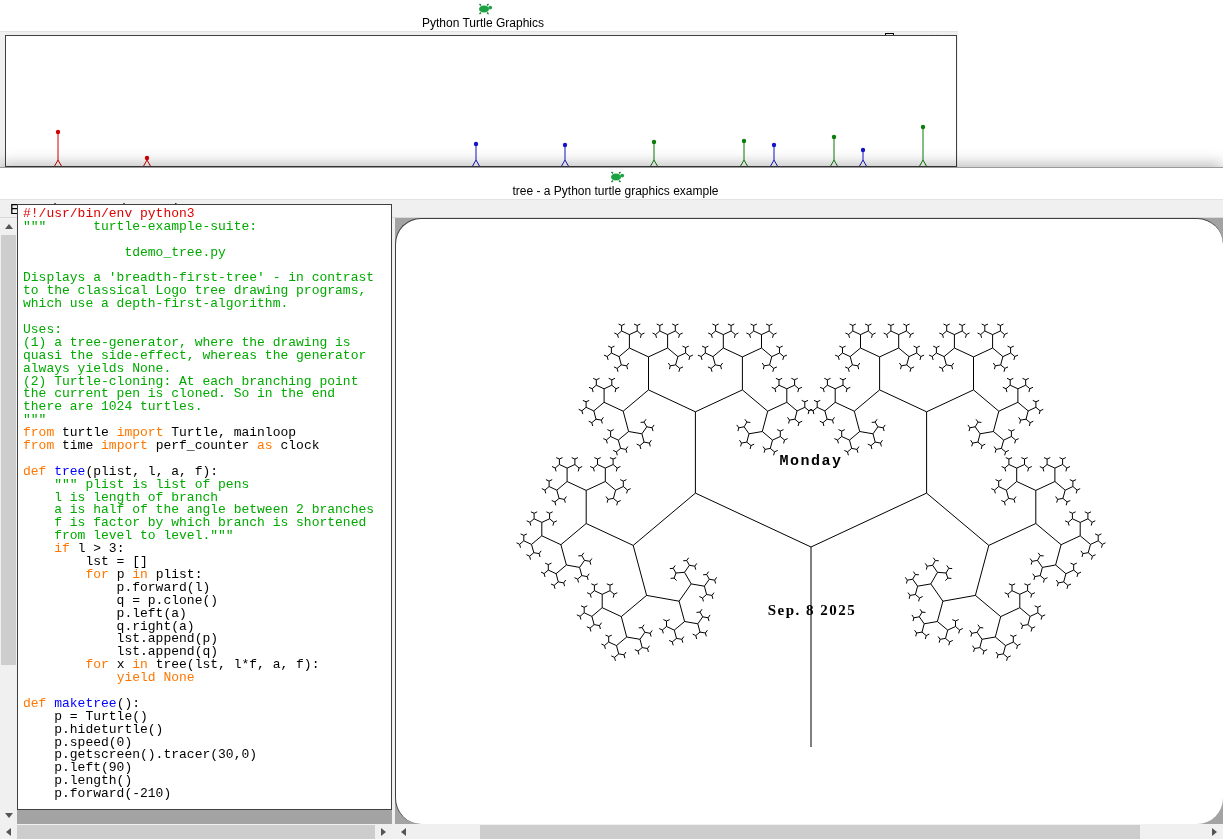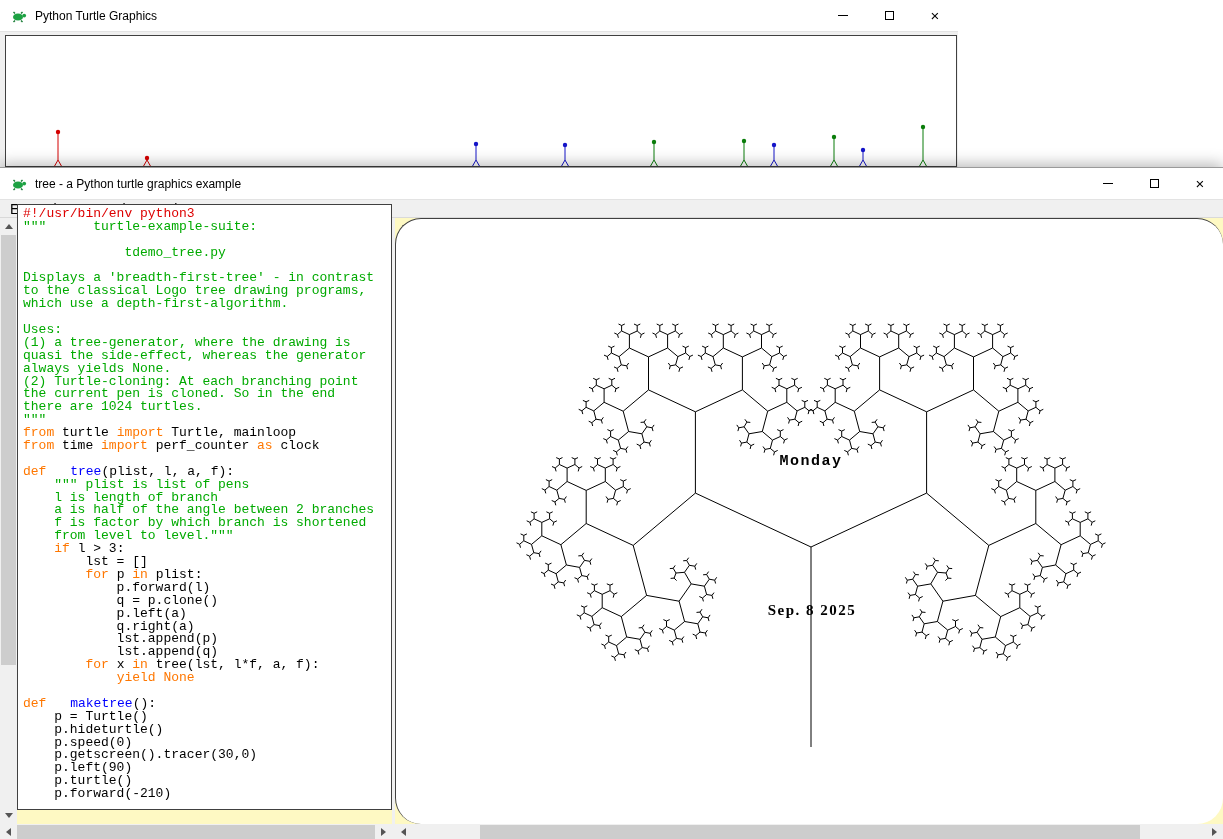--- a/index.html
+++ b/index.html
@@ -7,51 +7,51 @@
   body {
     position:relative; overflow:hidden; background:#ffffff;
     font-family:"Liberation Sans", sans-serif; font-size:12px; color:#000;
   }
   :root{
     --tok-c:#dd0000; --tok-s:#00aa00; --tok-k:#ff7700; --tok-d:#0000ff; --tok-p:#000000;
   }
 
   
   .titlebar { position:absolute; left:0; top:0; right:0; height:32px; background:#ffffff;
-              display:flex; align-items:center; border-bottom:1px solid #e3e3e3; }
+              display:flex; align-items:center; border-bottom:1px solid #e3e3e3;flex-direction:column; }
   .titlebar .app-icon { margin-left:11px; width:16px; height:16px; flex:0 0 auto; }
   .titlebar .title-text { margin-left:8px; font-size:12px; color:#000; white-space:nowrap; }
   .win-controls { margin-left:auto; display:flex; height:100%; }
   .win-btn { width:46px; height:100%; display:flex; align-items:center; justify-content:center; cursor:default; }
   .glyph-min { width:10px; height:1px; background:#000; }
   .glyph-max { width:9px; height:9px; border:1px solid #000; }
   .glyph-close { font-size:15px; line-height:15px; color:#000; }
 
   
   #bg-window { position:absolute; left:0; top:0; width:958px; height:167px; background:#f0f0f0; }
   #bg-canvas { position:absolute; left:5px; top:35px; width:952px; height:132px;
                background:#fff; border:1px solid #404040; }
   #bg-canvas svg { display:block; }
 
   
-  #app-window { position:absolute; left:0; top:167px; width:1223px; height:672px; background:#fef9c3;
+  #app-window { position:absolute; left:0; top:167px; width:1223px; height:672px; background:#a3a3a3;
                 border-top:1px solid #9a9a9a; box-shadow:0 -3px 14px rgba(0,0,0,.28); }
   #app-menubar { position:absolute; left:0; top:32px; right:0; height:18px; background:#f0f0f0;
                  display:flex; align-items:center; border-bottom:1px solid #d9d9d9; }
   .menu-item { padding:0 8px; height:100%; display:flex; align-items:center; font-size:14px; }
   .menu-item:first-child { padding-left:10px; }
 
   
   #code-vscroll { position:absolute; left:0; top:50px; width:17px; height:606px; background:#f0f0f0; }
   #code-view { position:absolute; left:17px; top:36px; width:375px; height:606px; background:#fff;
                border:1px solid #404040; overflow:hidden; }
   #code-lines { padding:3px 0 0 5px; font-family:"Liberation Mono", monospace; font-size:13px; line-height:12.9px; }
   .code-line { white-space:pre; height:12.9px; }
   .tok-c { color:var(--tok-c); } .tok-s { color:var(--tok-s); } .tok-k { color:var(--tok-k); }
-  .tok-d { color:var(--tok-d);margin-left:16px; } .tok-p { color:var(--tok-p); }
+  .tok-d { color:var(--tok-d); } .tok-p { color:var(--tok-p); }
   #pane-sash { position:absolute; left:392px; top:50px; width:3px; height:606px; background:#f0f0f0; }
 
   
   #canvas-pane { position:absolute; left:395px; top:50px; width:828px; height:606px; background:#fff;
                  border-top:1px solid #404040; border-left:1px solid #404040; overflow:hidden;border-radius:26px; }
   #tree-svg { position:absolute; left:0; top:0; }
   .canvas-text { position:absolute; transform:translateX(-50%); white-space:nowrap;
                  font-family:"Liberation Mono", monospace; font-weight:bold; font-size:15px;
                  letter-spacing:1.5px; color:#000; }
   .sb-thumb { background:#cdcdcd; position:absolute; }
@@ -223,21 +223,21 @@
         <div class="code-line"><span class="tok-p">            lst.append(q)</span></div>
         <div class="code-line"><span class="tok-p">        </span><span class="tok-k">for</span><span class="tok-p"> x </span><span class="tok-k">in</span><span class="tok-p"> tree(lst, l*f, a, f):</span></div>
         <div class="code-line"><span class="tok-p">            </span><span class="tok-k">yield</span><span class="tok-p"> </span><span class="tok-k">None</span></div>
         <div class="code-line">&nbsp;</div>
         <div class="code-line"><span class="tok-k">def</span><span class="tok-p"> </span><span class="tok-d">maketree</span><span class="tok-p">():</span></div>
         <div class="code-line"><span class="tok-p">    p = Turtle()</span></div>
         <div class="code-line"><span class="tok-p">    p.hideturtle()</span></div>
         <div class="code-line"><span class="tok-p">    p.speed(0)</span></div>
         <div class="code-line"><span class="tok-p">    p.getscreen().tracer(30,0)</span></div>
         <div class="code-line"><span class="tok-p">    p.left(90)</span></div>
-        <div class="code-line"><span class="tok-p">    p.turtle()</span></div>
+        <div class="code-line"><span class="tok-p">    p.length()</span></div>
         <div class="code-line"><span class="tok-p">    p.forward(-210)</span></div>
       </div>
   </div>
 
   <div id="pane-sash"></div>
 
   <div id="canvas-pane">
     <svg id="tree-svg" width="827" height="605">
       <path id="tree-path" fill="none" stroke="#000000" stroke-width="1" d="M415.0 528.0L415.0 328.0M415.0 328.0L299.4 274.1M299.4 274.1L237.2 326.4M237.2 326.4L250.6 376.4M250.6 376.4L283.1 382.2M283.1 382.2L295.2 364.9M295.2 364.9L288.5 353.3M288.5 353.3L280.0 354.0M280.0 354.0L278.1 359.1M278.1 359.1L280.6 361.6M278.1 359.1L274.6 359.4M280.0 354.0L277.2 349.3M277.2 349.3L273.8 349.6M277.2 349.3L279.2 346.4M288.5 353.3L293.4 346.3M293.4 346.3L290.7 341.5M290.7 341.5L287.2 341.8M290.7 341.5L292.7 338.7M293.4 346.3L298.8 347.2M298.8 347.2L300.8 344.4M298.8 347.2L299.7 350.6M295.2 364.9L308.4 367.2M308.4 367.2L313.3 360.2M313.3 360.2L310.6 355.5M310.6 355.5L307.1 355.8M310.6 355.5L312.6 352.6M313.3 360.2L318.7 361.2M318.7 361.2L320.7 358.3M318.7 361.2L319.6 364.5M308.4 367.2L310.6 375.5M310.6 375.5L316.0 376.4M316.0 376.4L318.0 373.6M316.0 376.4L316.9 379.8M310.6 375.5L306.5 379.0M306.5 379.0L307.4 382.4M306.5 379.0L303.3 377.5M283.1 382.2L288.6 402.5M288.6 402.5L301.8 404.8M301.8 404.8L306.7 397.8M306.7 397.8L304.0 393.1M304.0 393.1L300.5 393.4M304.0 393.1L306.0 390.2M306.7 397.8L312.1 398.8M312.1 398.8L314.1 395.9M312.1 398.8L313.0 402.1M301.8 404.8L304.0 413.1M304.0 413.1L309.4 414.0M309.4 414.0L311.4 411.2M309.4 414.0L310.3 417.4M304.0 413.1L299.8 416.6M299.8 416.6L300.7 420.0M299.8 416.6L296.7 415.1M288.6 402.5L278.3 411.1M278.3 411.1L280.5 419.4M280.5 419.4L285.9 420.3M285.9 420.3L287.9 417.5M285.9 420.3L286.8 423.7M280.5 419.4L276.3 422.9M276.3 422.9L277.2 426.3M276.3 422.9L273.2 421.4M278.3 411.1L270.5 407.5M270.5 407.5L266.4 411.0M266.4 411.0L267.3 414.4M266.4 411.0L263.2 409.5M270.5 407.5L270.5 402.0M270.5 402.0L267.4 400.6M270.5 402.0L273.7 400.6M250.6 376.4L225.3 397.6M225.3 397.6L230.7 418.0M230.7 418.0L244.0 420.3M244.0 420.3L248.9 413.3M248.9 413.3L246.1 408.6M246.1 408.6L242.7 408.9M246.1 408.6L248.1 405.7M248.9 413.3L254.2 414.3M254.2 414.3L256.2 411.4M254.2 414.3L255.1 417.6M244.0 420.3L246.2 428.6M246.2 428.6L251.5 429.5M251.5 429.5L253.5 426.7M251.5 429.5L252.4 432.9M246.2 428.6L242.0 432.1M242.0 432.1L242.9 435.5M242.0 432.1L238.8 430.6M230.7 418.0L220.5 426.6M220.5 426.6L222.7 434.9M222.7 434.9L228.0 435.8M228.0 435.8L230.0 433.0M228.0 435.8L228.9 439.2M222.7 434.9L218.5 438.4M218.5 438.4L219.4 441.8M218.5 438.4L215.3 436.9M220.5 426.6L212.7 423.0M212.7 423.0L208.5 426.5M208.5 426.5L209.4 429.9M208.5 426.5L205.4 425.0M212.7 423.0L212.7 417.5M212.7 417.5L209.5 416.1M212.7 417.5L215.8 416.1M225.3 397.6L206.2 388.7M206.2 388.7L195.9 397.4M195.9 397.4L198.1 405.6M198.1 405.6L203.5 406.6M203.5 406.6L205.5 403.7M203.5 406.6L204.4 410.0M198.1 405.6L194.0 409.2M194.0 409.2L194.9 412.5M194.0 409.2L190.8 407.7M195.9 397.4L188.2 393.8M188.2 393.8L184.0 397.3M184.0 397.3L184.9 400.6M184.0 397.3L180.8 395.8M188.2 393.8L188.2 388.3M188.2 388.3L185.0 386.8M188.2 388.3L191.3 386.8M206.2 388.7L206.2 375.3M206.2 375.3L198.4 371.7M198.4 371.7L194.3 375.2M194.3 375.2L195.2 378.6M194.3 375.2L191.1 373.7M198.4 371.7L198.4 366.2M198.4 366.2L195.3 364.8M198.4 366.2L201.6 364.8M206.2 375.3L214.0 371.7M214.0 371.7L214.0 366.2M214.0 366.2L210.8 364.8M214.0 366.2L217.1 364.8M214.0 371.7L218.1 375.2M218.1 375.2L221.3 373.7M218.1 375.2L217.2 378.6M237.2 326.4L190.2 304.5M190.2 304.5L164.9 325.7M164.9 325.7L170.4 346.0M170.4 346.0L183.6 348.4M183.6 348.4L188.5 341.4M188.5 341.4L185.8 336.6M185.8 336.6L182.3 336.9M185.8 336.6L187.8 333.8M188.5 341.4L193.9 342.3M193.9 342.3L195.9 339.5M193.9 342.3L194.8 345.7M183.6 348.4L185.8 356.6M185.8 356.6L191.2 357.6M191.2 357.6L193.2 354.7M191.2 357.6L192.1 360.9M185.8 356.6L181.6 360.1M181.6 360.1L182.5 363.5M181.6 360.1L178.5 358.7M170.4 346.0L160.1 354.7M160.1 354.7L162.3 362.9M162.3 362.9L167.7 363.9M167.7 363.9L169.7 361.0M167.7 363.9L168.6 367.2M162.3 362.9L158.1 366.4M158.1 366.4L159.0 369.8M158.1 366.4L155.0 365.0M160.1 354.7L152.3 351.1M152.3 351.1L148.1 354.6M148.1 354.6L149.0 357.9M148.1 354.6L145.0 353.1M152.3 351.1L152.3 345.6M152.3 345.6L149.2 344.1M152.3 345.6L155.5 344.1M164.9 325.7L145.8 316.8M145.8 316.8L135.5 325.4M135.5 325.4L137.8 333.7M137.8 333.7L143.1 334.6M143.1 334.6L145.1 331.8M143.1 334.6L144.0 338.0M137.8 333.7L133.6 337.2M133.6 337.2L134.5 340.6M133.6 337.2L130.4 335.7M135.5 325.4L127.8 321.8M127.8 321.8L123.6 325.3M123.6 325.3L124.5 328.7M123.6 325.3L120.5 323.8M127.8 321.8L127.8 316.4M127.8 316.4L124.6 314.9M127.8 316.4L130.9 314.9M145.8 316.8L145.8 303.4M145.8 303.4L138.1 299.8M138.1 299.8L133.9 303.3M133.9 303.3L134.8 306.6M133.9 303.3L130.7 301.8M138.1 299.8L138.1 294.3M138.1 294.3L134.9 292.8M138.1 294.3L141.2 292.8M145.8 303.4L153.6 299.8M153.6 299.8L153.6 294.3M153.6 294.3L150.4 292.8M153.6 294.3L156.7 292.8M153.6 299.8L157.8 303.3M157.8 303.3L160.9 301.8M157.8 303.3L156.9 306.6M190.2 304.5L190.2 271.4M190.2 271.4L171.1 262.5M171.1 262.5L160.8 271.2M160.8 271.2L163.1 279.4M163.1 279.4L168.4 280.4M168.4 280.4L170.4 277.5M168.4 280.4L169.3 283.7M163.1 279.4L158.9 282.9M158.9 282.9L159.8 286.3M158.9 282.9L155.7 281.5M160.8 271.2L153.1 267.5M153.1 267.5L148.9 271.1M148.9 271.1L149.8 274.4M148.9 271.1L145.8 269.6M153.1 267.5L153.1 262.1M153.1 262.1L149.9 260.6M153.1 262.1L156.2 260.6M171.1 262.5L171.1 249.1M171.1 249.1L163.4 245.5M163.4 245.5L159.2 249.0M159.2 249.0L160.1 252.4M159.2 249.0L156.0 247.5M163.4 245.5L163.4 240.0M163.4 240.0L160.2 238.6M163.4 240.0L166.5 238.6M171.1 249.1L178.9 245.5M178.9 245.5L178.9 240.0M178.9 240.0L175.7 238.6M178.9 240.0L182.0 238.6M178.9 245.5L183.1 249.0M183.1 249.0L186.2 247.5M183.1 249.0L182.2 252.4M190.2 271.4L209.3 262.5M209.3 262.5L209.3 249.1M209.3 249.1L201.5 245.5M201.5 245.5L197.4 249.0M197.4 249.0L198.3 252.4M197.4 249.0L194.2 247.5M201.5 245.5L201.5 240.0M201.5 240.0L198.4 238.6M201.5 240.0L204.7 238.6M209.3 249.1L217.1 245.5M217.1 245.5L217.1 240.0M217.1 240.0L213.9 238.6M217.1 240.0L220.2 238.6M217.1 245.5L221.2 249.0M221.2 249.0L224.4 247.5M221.2 249.0L220.3 252.4M209.3 262.5L219.6 271.2M219.6 271.2L227.3 267.5M227.3 267.5L227.3 262.1M227.3 262.1L224.2 260.6M227.3 262.1L230.5 260.6M227.3 267.5L231.5 271.1M231.5 271.1L234.7 269.6M231.5 271.1L230.6 274.4M219.6 271.2L217.4 279.4M217.4 279.4L221.6 282.9M221.6 282.9L224.7 281.5M221.6 282.9L220.7 286.3M217.4 279.4L212.0 280.4M212.0 280.4L211.1 283.7M212.0 280.4L210.0 277.5M299.4 274.1L299.4 192.8M299.4 192.8L252.5 170.9M252.5 170.9L227.2 192.2M227.2 192.2L232.6 212.5M232.6 212.5L245.9 214.8M245.9 214.8L250.8 207.8M250.8 207.8L248.0 203.1M248.0 203.1L244.6 203.4M248.0 203.1L250.0 200.3M250.8 207.8L256.1 208.8M256.1 208.8L258.1 205.9M256.1 208.8L257.0 212.1M245.9 214.8L248.1 223.1M248.1 223.1L253.4 224.1M253.4 224.1L255.4 221.2M253.4 224.1L254.3 227.4M248.1 223.1L243.9 226.6M243.9 226.6L244.8 230.0M243.9 226.6L240.7 225.1M232.6 212.5L222.3 221.1M222.3 221.1L224.6 229.4M224.6 229.4L229.9 230.4M229.9 230.4L231.9 227.5M229.9 230.4L230.8 233.7M224.6 229.4L220.4 232.9M220.4 232.9L221.3 236.3M220.4 232.9L217.2 231.4M222.3 221.1L214.6 217.5M214.6 217.5L210.4 221.0M210.4 221.0L211.3 224.4M210.4 221.0L207.3 219.6M214.6 217.5L214.6 212.1M214.6 212.1L211.4 210.6M214.6 212.1L217.7 210.6M227.2 192.2L208.1 183.3M208.1 183.3L197.8 191.9M197.8 191.9L200.0 200.2M200.0 200.2L205.4 201.1M205.4 201.1L207.4 198.3M205.4 201.1L206.3 204.5M200.0 200.2L195.8 203.7M195.8 203.7L196.7 207.0M195.8 203.7L192.7 202.2M197.8 191.9L190.1 188.3M190.1 188.3L185.9 191.8M185.9 191.8L186.8 195.1M185.9 191.8L182.7 190.3M190.1 188.3L190.1 182.8M190.1 182.8L186.9 181.4M190.1 182.8L193.2 181.4M208.1 183.3L208.1 169.8M208.1 169.8L200.3 166.2M200.3 166.2L196.2 169.7M196.2 169.7L197.1 173.1M196.2 169.7L193.0 168.3M200.3 166.2L200.3 160.8M200.3 160.8L197.2 159.3M200.3 160.8L203.5 159.3M208.1 169.8L215.8 166.2M215.8 166.2L215.8 160.8M215.8 160.8L212.7 159.3M215.8 160.8L219.0 159.3M215.8 166.2L220.0 169.7M220.0 169.7L223.2 168.3M220.0 169.7L219.1 173.1M252.5 170.9L252.5 137.9M252.5 137.9L233.4 129.0M233.4 129.0L223.1 137.6M223.1 137.6L225.3 145.9M225.3 145.9L230.7 146.8M230.7 146.8L232.7 144.0M230.7 146.8L231.6 150.2M225.3 145.9L221.1 149.4M221.1 149.4L222.0 152.8M221.1 149.4L218.0 147.9M223.1 137.6L215.4 134.0M215.4 134.0L211.2 137.5M211.2 137.5L212.1 140.9M211.2 137.5L208.0 136.1M215.4 134.0L215.4 128.6M215.4 128.6L212.2 127.1M215.4 128.6L218.5 127.1M233.4 129.0L233.4 115.6M233.4 115.6L225.6 112.0M225.6 112.0L221.5 115.5M221.5 115.5L222.4 118.8M221.5 115.5L218.3 114.0M225.6 112.0L225.6 106.5M225.6 106.5L222.5 105.0M225.6 106.5L228.8 105.0M233.4 115.6L241.2 112.0M241.2 112.0L241.2 106.5M241.2 106.5L238.0 105.0M241.2 106.5L244.3 105.0M241.2 112.0L245.3 115.5M245.3 115.5L248.5 114.0M245.3 115.5L244.4 118.8M252.5 137.9L271.6 129.0M271.6 129.0L271.6 115.6M271.6 115.6L263.8 112.0M263.8 112.0L259.6 115.5M259.6 115.5L260.5 118.8M259.6 115.5L256.5 114.0M263.8 112.0L263.8 106.5M263.8 106.5L260.7 105.0M263.8 106.5L267.0 105.0M271.6 115.6L279.3 112.0M279.3 112.0L279.3 106.5M279.3 106.5L276.2 105.0M279.3 106.5L282.5 105.0M279.3 112.0L283.5 115.5M283.5 115.5L286.7 114.0M283.5 115.5L282.6 118.8M271.6 129.0L281.9 137.6M281.9 137.6L289.6 134.0M289.6 134.0L289.6 128.6M289.6 128.6L286.5 127.1M289.6 128.6L292.8 127.1M289.6 134.0L293.8 137.5M293.8 137.5L296.9 136.1M293.8 137.5L292.9 140.9M281.9 137.6L279.6 145.9M279.6 145.9L283.8 149.4M283.8 149.4L287.0 147.9M283.8 149.4L282.9 152.8M279.6 145.9L274.3 146.8M274.3 146.8L273.4 150.2M274.3 146.8L272.3 144.0M299.4 192.8L346.4 170.9M346.4 170.9L346.4 137.9M346.4 137.9L327.3 129.0M327.3 129.0L317.0 137.6M317.0 137.6L319.3 145.9M319.3 145.9L324.6 146.8M324.6 146.8L326.6 144.0M324.6 146.8L325.5 150.2M319.3 145.9L315.1 149.4M315.1 149.4L316.0 152.8M315.1 149.4L311.9 147.9M317.0 137.6L309.3 134.0M309.3 134.0L305.1 137.5M305.1 137.5L306.0 140.9M305.1 137.5L301.9 136.1M309.3 134.0L309.3 128.6M309.3 128.6L306.1 127.1M309.3 128.6L312.4 127.1M327.3 129.0L327.3 115.6M327.3 115.6L319.6 112.0M319.6 112.0L315.4 115.5M315.4 115.5L316.3 118.8M315.4 115.5L312.2 114.0M319.6 112.0L319.6 106.5M319.6 106.5L316.4 105.0M319.6 106.5L322.7 105.0M327.3 115.6L335.1 112.0M335.1 112.0L335.1 106.5M335.1 106.5L331.9 105.0M335.1 106.5L338.2 105.0M335.1 112.0L339.3 115.5M339.3 115.5L342.4 114.0M339.3 115.5L338.4 118.8M346.4 137.9L365.5 129.0M365.5 129.0L365.5 115.6M365.5 115.6L357.7 112.0M357.7 112.0L353.6 115.5M353.6 115.5L354.5 118.8M353.6 115.5L350.4 114.0M357.7 112.0L357.7 106.5M357.7 106.5L354.6 105.0M357.7 106.5L360.9 105.0M365.5 115.6L373.2 112.0M373.2 112.0L373.2 106.5M373.2 106.5L370.1 105.0M373.2 106.5L376.4 105.0M373.2 112.0L377.4 115.5M377.4 115.5L380.6 114.0M377.4 115.5L376.5 118.8M365.5 129.0L375.8 137.6M375.8 137.6L383.5 134.0M383.5 134.0L383.5 128.6M383.5 128.6L380.4 127.1M383.5 128.6L386.7 127.1M383.5 134.0L387.7 137.5M387.7 137.5L390.9 136.1M387.7 137.5L386.8 140.9M375.8 137.6L373.6 145.9M373.6 145.9L377.7 149.4M377.7 149.4L380.9 147.9M377.7 149.4L376.8 152.8M373.6 145.9L368.2 146.8M368.2 146.8L367.3 150.2M368.2 146.8L366.2 144.0M346.4 170.9L371.7 192.2M371.7 192.2L390.8 183.3M390.8 183.3L390.8 169.8M390.8 169.8L383.0 166.2M383.0 166.2L378.9 169.7M378.9 169.7L379.8 173.1M378.9 169.7L375.7 168.3M383.0 166.2L383.0 160.8M383.0 160.8L379.9 159.3M383.0 160.8L386.2 159.3M390.8 169.8L398.6 166.2M398.6 166.2L398.6 160.8M398.6 160.8L395.4 159.3M398.6 160.8L401.7 159.3M398.6 166.2L402.7 169.7M402.7 169.7L405.9 168.3M402.7 169.7L401.8 173.1M390.8 183.3L401.1 191.9M401.1 191.9L408.8 188.3M408.8 188.3L408.8 182.8M408.8 182.8L405.7 181.4M408.8 182.8L412.0 181.4M408.8 188.3L413.0 191.8M413.0 191.8L416.2 190.3M413.0 191.8L412.1 195.1M401.1 191.9L398.9 200.2M398.9 200.2L403.0 203.7M403.0 203.7L406.2 202.2M403.0 203.7L402.1 207.0M398.9 200.2L393.5 201.1M393.5 201.1L392.6 204.5M393.5 201.1L391.5 198.3M371.7 192.2L366.3 212.5M366.3 212.5L376.5 221.1M376.5 221.1L384.3 217.5M384.3 217.5L384.3 212.1M384.3 212.1L381.2 210.6M384.3 212.1L387.5 210.6M384.3 217.5L388.5 221.0M388.5 221.0L391.6 219.6M388.5 221.0L387.6 224.4M376.5 221.1L374.3 229.4M374.3 229.4L378.5 232.9M378.5 232.9L381.7 231.4M378.5 232.9L377.6 236.3M374.3 229.4L369.0 230.4M369.0 230.4L368.1 233.7M369.0 230.4L367.0 227.5M366.3 212.5L353.0 214.8M353.0 214.8L350.8 223.1M350.8 223.1L355.0 226.6M355.0 226.6L358.2 225.1M355.0 226.6L354.1 230.0M350.8 223.1L345.5 224.1M345.5 224.1L344.6 227.4M345.5 224.1L343.5 221.2M353.0 214.8L348.1 207.8M348.1 207.8L342.8 208.8M342.8 208.8L341.9 212.1M342.8 208.8L340.8 205.9M348.1 207.8L350.9 203.1M350.9 203.1L348.9 200.3M350.9 203.1L354.3 203.4M415.0 328.0L530.6 274.1M530.6 274.1L530.6 192.8M530.6 192.8L483.6 170.9M483.6 170.9L458.3 192.2M458.3 192.2L463.7 212.5M463.7 212.5L477.0 214.8M477.0 214.8L481.9 207.8M481.9 207.8L479.1 203.1M479.1 203.1L475.7 203.4M479.1 203.1L481.1 200.3M481.9 207.8L487.2 208.8M487.2 208.8L489.2 205.9M487.2 208.8L488.1 212.1M477.0 214.8L479.2 223.1M479.2 223.1L484.5 224.1M484.5 224.1L486.5 221.2M484.5 224.1L485.4 227.4M479.2 223.1L475.0 226.6M475.0 226.6L475.9 230.0M475.0 226.6L471.8 225.1M463.7 212.5L453.5 221.1M453.5 221.1L455.7 229.4M455.7 229.4L461.0 230.4M461.0 230.4L463.0 227.5M461.0 230.4L461.9 233.7M455.7 229.4L451.5 232.9M451.5 232.9L452.4 236.3M451.5 232.9L448.3 231.4M453.5 221.1L445.7 217.5M445.7 217.5L441.5 221.0M441.5 221.0L442.4 224.4M441.5 221.0L438.4 219.6M445.7 217.5L445.7 212.1M445.7 212.1L442.5 210.6M445.7 212.1L448.8 210.6M458.3 192.2L439.2 183.3M439.2 183.3L428.9 191.9M428.9 191.9L431.1 200.2M431.1 200.2L436.5 201.1M436.5 201.1L438.5 198.3M436.5 201.1L437.4 204.5M431.1 200.2L427.0 203.7M427.0 203.7L427.9 207.0M427.0 203.7L423.8 202.2M428.9 191.9L421.2 188.3M421.2 188.3L417.0 191.8M417.0 191.8L417.9 195.1M417.0 191.8L413.8 190.3M421.2 188.3L421.2 182.8M421.2 182.8L418.0 181.4M421.2 182.8L424.3 181.4M439.2 183.3L439.2 169.8M439.2 169.8L431.4 166.2M431.4 166.2L427.3 169.7M427.3 169.7L428.2 173.1M427.3 169.7L424.1 168.3M431.4 166.2L431.4 160.8M431.4 160.8L428.3 159.3M431.4 160.8L434.6 159.3M439.2 169.8L447.0 166.2M447.0 166.2L447.0 160.8M447.0 160.8L443.8 159.3M447.0 160.8L450.1 159.3M447.0 166.2L451.1 169.7M451.1 169.7L454.3 168.3M451.1 169.7L450.2 173.1M483.6 170.9L483.6 137.9M483.6 137.9L464.5 129.0M464.5 129.0L454.2 137.6M454.2 137.6L456.4 145.9M456.4 145.9L461.8 146.8M461.8 146.8L463.8 144.0M461.8 146.8L462.7 150.2M456.4 145.9L452.3 149.4M452.3 149.4L453.2 152.8M452.3 149.4L449.1 147.9M454.2 137.6L446.5 134.0M446.5 134.0L442.3 137.5M442.3 137.5L443.2 140.9M442.3 137.5L439.1 136.1M446.5 134.0L446.5 128.6M446.5 128.6L443.3 127.1M446.5 128.6L449.6 127.1M464.5 129.0L464.5 115.6M464.5 115.6L456.8 112.0M456.8 112.0L452.6 115.5M452.6 115.5L453.5 118.8M452.6 115.5L449.4 114.0M456.8 112.0L456.8 106.5M456.8 106.5L453.6 105.0M456.8 106.5L459.9 105.0M464.5 115.6L472.3 112.0M472.3 112.0L472.3 106.5M472.3 106.5L469.1 105.0M472.3 106.5L475.4 105.0M472.3 112.0L476.4 115.5M476.4 115.5L479.6 114.0M476.4 115.5L475.5 118.8M483.6 137.9L502.7 129.0M502.7 129.0L502.7 115.6M502.7 115.6L494.9 112.0M494.9 112.0L490.7 115.5M490.7 115.5L491.6 118.8M490.7 115.5L487.6 114.0M494.9 112.0L494.9 106.5M494.9 106.5L491.8 105.0M494.9 106.5L498.1 105.0M502.7 115.6L510.4 112.0M510.4 112.0L510.4 106.5M510.4 106.5L507.3 105.0M510.4 106.5L513.6 105.0M510.4 112.0L514.6 115.5M514.6 115.5L517.8 114.0M514.6 115.5L513.7 118.8M502.7 129.0L513.0 137.6M513.0 137.6L520.7 134.0M520.7 134.0L520.7 128.6M520.7 128.6L517.6 127.1M520.7 128.6L523.9 127.1M520.7 134.0L524.9 137.5M524.9 137.5L528.1 136.1M524.9 137.5L524.0 140.9M513.0 137.6L510.7 145.9M510.7 145.9L514.9 149.4M514.9 149.4L518.1 147.9M514.9 149.4L514.0 152.8M510.7 145.9L505.4 146.8M505.4 146.8L504.5 150.2M505.4 146.8L503.4 144.0M530.6 192.8L577.5 170.9M577.5 170.9L577.5 137.9M577.5 137.9L558.4 129.0M558.4 129.0L548.1 137.6M548.1 137.6L550.4 145.9M550.4 145.9L555.7 146.8M555.7 146.8L557.7 144.0M555.7 146.8L556.6 150.2M550.4 145.9L546.2 149.4M546.2 149.4L547.1 152.8M546.2 149.4L543.0 147.9M548.1 137.6L540.4 134.0M540.4 134.0L536.2 137.5M536.2 137.5L537.1 140.9M536.2 137.5L533.1 136.1M540.4 134.0L540.4 128.6M540.4 128.6L537.2 127.1M540.4 128.6L543.5 127.1M558.4 129.0L558.4 115.6M558.4 115.6L550.7 112.0M550.7 112.0L546.5 115.5M546.5 115.5L547.4 118.8M546.5 115.5L543.3 114.0M550.7 112.0L550.7 106.5M550.7 106.5L547.5 105.0M550.7 106.5L553.8 105.0M558.4 115.6L566.2 112.0M566.2 112.0L566.2 106.5M566.2 106.5L563.0 105.0M566.2 106.5L569.3 105.0M566.2 112.0L570.4 115.5M570.4 115.5L573.5 114.0M570.4 115.5L569.5 118.8M577.5 137.9L596.6 129.0M596.6 129.0L596.6 115.6M596.6 115.6L588.8 112.0M588.8 112.0L584.7 115.5M584.7 115.5L585.6 118.8M584.7 115.5L581.5 114.0M588.8 112.0L588.8 106.5M588.8 106.5L585.7 105.0M588.8 106.5L592.0 105.0M596.6 115.6L604.4 112.0M604.4 112.0L604.4 106.5M604.4 106.5L601.2 105.0M604.4 106.5L607.5 105.0M604.4 112.0L608.5 115.5M608.5 115.5L611.7 114.0M608.5 115.5L607.6 118.8M596.6 129.0L606.9 137.6M606.9 137.6L614.6 134.0M614.6 134.0L614.6 128.6M614.6 128.6L611.5 127.1M614.6 128.6L617.8 127.1M614.6 134.0L618.8 137.5M618.8 137.5L622.0 136.1M618.8 137.5L617.9 140.9M606.9 137.6L604.7 145.9M604.7 145.9L608.9 149.4M608.9 149.4L612.0 147.9M608.9 149.4L608.0 152.8M604.7 145.9L599.3 146.8M599.3 146.8L598.4 150.2M599.3 146.8L597.3 144.0M577.5 170.9L602.8 192.2M602.8 192.2L621.9 183.3M621.9 183.3L621.9 169.8M621.9 169.8L614.2 166.2M614.2 166.2L610.0 169.7M610.0 169.7L610.9 173.1M610.0 169.7L606.8 168.3M614.2 166.2L614.2 160.8M614.2 160.8L611.0 159.3M614.2 160.8L617.3 159.3M621.9 169.8L629.7 166.2M629.7 166.2L629.7 160.8M629.7 160.8L626.5 159.3M629.7 160.8L632.8 159.3M629.7 166.2L633.8 169.7M633.8 169.7L637.0 168.3M633.8 169.7L632.9 173.1M621.9 183.3L632.2 191.9M632.2 191.9L639.9 188.3M639.9 188.3L639.9 182.8M639.9 182.8L636.8 181.4M639.9 182.8L643.1 181.4M639.9 188.3L644.1 191.8M644.1 191.8L647.3 190.3M644.1 191.8L643.2 195.1M632.2 191.9L630.0 200.2M630.0 200.2L634.2 203.7M634.2 203.7L637.3 202.2M634.2 203.7L633.3 207.0M630.0 200.2L624.6 201.1M624.6 201.1L623.7 204.5M624.6 201.1L622.6 198.3M602.8 192.2L597.4 212.5M597.4 212.5L607.7 221.1M607.7 221.1L615.4 217.5M615.4 217.5L615.4 212.1M615.4 212.1L612.3 210.6M615.4 212.1L618.6 210.6M615.4 217.5L619.6 221.0M619.6 221.0L622.7 219.6M619.6 221.0L618.7 224.4M607.7 221.1L605.4 229.4M605.4 229.4L609.6 232.9M609.6 232.9L612.8 231.4M609.6 232.9L608.7 236.3M605.4 229.4L600.1 230.4M600.1 230.4L599.2 233.7M600.1 230.4L598.1 227.5M597.4 212.5L584.1 214.8M584.1 214.8L581.9 223.1M581.9 223.1L586.1 226.6M586.1 226.6L589.3 225.1M586.1 226.6L585.2 230.0M581.9 223.1L576.6 224.1M576.6 224.1L575.7 227.4M576.6 224.1L574.6 221.2M584.1 214.8L579.2 207.8M579.2 207.8L573.9 208.8M573.9 208.8L573.0 212.1M573.9 208.8L571.9 205.9M579.2 207.8L582.0 203.1M582.0 203.1L580.0 200.3M582.0 203.1L585.4 203.4M530.6 274.1L592.8 326.4M592.8 326.4L639.8 304.5M639.8 304.5L639.8 271.4M639.8 271.4L620.7 262.5M620.7 262.5L610.4 271.2M610.4 271.2L612.6 279.4M612.6 279.4L618.0 280.4M618.0 280.4L620.0 277.5M618.0 280.4L618.9 283.7M612.6 279.4L608.4 282.9M608.4 282.9L609.3 286.3M608.4 282.9L605.3 281.5M610.4 271.2L602.7 267.5M602.7 267.5L598.5 271.1M598.5 271.1L599.4 274.4M598.5 271.1L595.3 269.6M602.7 267.5L602.7 262.1M602.7 262.1L599.5 260.6M602.7 262.1L605.8 260.6M620.7 262.5L620.7 249.1M620.7 249.1L612.9 245.5M612.9 245.5L608.8 249.0M608.8 249.0L609.7 252.4M608.8 249.0L605.6 247.5M612.9 245.5L612.9 240.0M612.9 240.0L609.8 238.6M612.9 240.0L616.1 238.6M620.7 249.1L628.5 245.5M628.5 245.5L628.5 240.0M628.5 240.0L625.3 238.6M628.5 240.0L631.6 238.6M628.5 245.5L632.6 249.0M632.6 249.0L635.8 247.5M632.6 249.0L631.7 252.4M639.8 271.4L658.9 262.5M658.9 262.5L658.9 249.1M658.9 249.1L651.1 245.5M651.1 245.5L646.9 249.0M646.9 249.0L647.8 252.4M646.9 249.0L643.8 247.5M651.1 245.5L651.1 240.0M651.1 240.0L648.0 238.6M651.1 240.0L654.3 238.6M658.9 249.1L666.6 245.5M666.6 245.5L666.6 240.0M666.6 240.0L663.5 238.6M666.6 240.0L669.8 238.6M666.6 245.5L670.8 249.0M670.8 249.0L674.0 247.5M670.8 249.0L669.9 252.4M658.9 262.5L669.2 271.2M669.2 271.2L676.9 267.5M676.9 267.5L676.9 262.1M676.9 262.1L673.8 260.6M676.9 262.1L680.1 260.6M676.9 267.5L681.1 271.1M681.1 271.1L684.2 269.6M681.1 271.1L680.2 274.4M669.2 271.2L666.9 279.4M666.9 279.4L671.1 282.9M671.1 282.9L674.3 281.5M671.1 282.9L670.2 286.3M666.9 279.4L661.6 280.4M661.6 280.4L660.7 283.7M661.6 280.4L659.6 277.5M639.8 304.5L665.1 325.7M665.1 325.7L684.2 316.8M684.2 316.8L684.2 303.4M684.2 303.4L676.4 299.8M676.4 299.8L672.2 303.3M672.2 303.3L673.1 306.6M672.2 303.3L669.1 301.8M676.4 299.8L676.4 294.3M676.4 294.3L673.3 292.8M676.4 294.3L679.6 292.8M684.2 303.4L691.9 299.8M691.9 299.8L691.9 294.3M691.9 294.3L688.8 292.8M691.9 294.3L695.1 292.8M691.9 299.8L696.1 303.3M696.1 303.3L699.3 301.8M696.1 303.3L695.2 306.6M684.2 316.8L694.5 325.4M694.5 325.4L702.2 321.8M702.2 321.8L702.2 316.4M702.2 316.4L699.1 314.9M702.2 316.4L705.4 314.9M702.2 321.8L706.4 325.3M706.4 325.3L709.5 323.8M706.4 325.3L705.5 328.7M694.5 325.4L692.2 333.7M692.2 333.7L696.4 337.2M696.4 337.2L699.6 335.7M696.4 337.2L695.5 340.6M692.2 333.7L686.9 334.6M686.9 334.6L686.0 338.0M686.9 334.6L684.9 331.8M665.1 325.7L659.6 346.0M659.6 346.0L669.9 354.7M669.9 354.7L677.7 351.1M677.7 351.1L677.7 345.6M677.7 345.6L674.5 344.1M677.7 345.6L680.8 344.1M677.7 351.1L681.9 354.6M681.9 354.6L685.0 353.1M681.9 354.6L681.0 357.9M669.9 354.7L667.7 362.9M667.7 362.9L671.9 366.4M671.9 366.4L675.0 365.0M671.9 366.4L671.0 369.8M667.7 362.9L662.3 363.9M662.3 363.9L661.4 367.2M662.3 363.9L660.3 361.0M659.6 346.0L646.4 348.4M646.4 348.4L644.2 356.6M644.2 356.6L648.4 360.1M648.4 360.1L651.5 358.7M648.4 360.1L647.5 363.5M644.2 356.6L638.8 357.6M638.8 357.6L637.9 360.9M638.8 357.6L636.8 354.7M646.4 348.4L641.5 341.4M641.5 341.4L636.1 342.3M636.1 342.3L635.2 345.7M636.1 342.3L634.1 339.5M641.5 341.4L644.2 336.6M644.2 336.6L642.2 333.8M644.2 336.6L647.7 336.9M592.8 326.4L579.4 376.4M579.4 376.4L604.7 397.6M604.7 397.6L623.8 388.7M623.8 388.7L623.8 375.3M623.8 375.3L616.0 371.7M616.0 371.7L611.9 375.2M611.9 375.2L612.8 378.6M611.9 375.2L608.7 373.7M616.0 371.7L616.0 366.2M616.0 366.2L612.9 364.8M616.0 366.2L619.2 364.8M623.8 375.3L631.6 371.7M631.6 371.7L631.6 366.2M631.6 366.2L628.4 364.8M631.6 366.2L634.7 364.8M631.6 371.7L635.7 375.2M635.7 375.2L638.9 373.7M635.7 375.2L634.8 378.6M623.8 388.7L634.1 397.4M634.1 397.4L641.8 393.8M641.8 393.8L641.8 388.3M641.8 388.3L638.7 386.8M641.8 388.3L645.0 386.8M641.8 393.8L646.0 397.3M646.0 397.3L649.2 395.8M646.0 397.3L645.1 400.6M634.1 397.4L631.9 405.6M631.9 405.6L636.0 409.2M636.0 409.2L639.2 407.7M636.0 409.2L635.1 412.5M631.9 405.6L626.5 406.6M626.5 406.6L625.6 410.0M626.5 406.6L624.5 403.7M604.7 397.6L599.3 418.0M599.3 418.0L609.5 426.6M609.5 426.6L617.3 423.0M617.3 423.0L617.3 417.5M617.3 417.5L614.2 416.1M617.3 417.5L620.5 416.1M617.3 423.0L621.5 426.5M621.5 426.5L624.6 425.0M621.5 426.5L620.6 429.9M609.5 426.6L607.3 434.9M607.3 434.9L611.5 438.4M611.5 438.4L614.7 436.9M611.5 438.4L610.6 441.8M607.3 434.9L602.0 435.8M602.0 435.8L601.1 439.2M602.0 435.8L600.0 433.0M599.3 418.0L586.0 420.3M586.0 420.3L583.8 428.6M583.8 428.6L588.0 432.1M588.0 432.1L591.2 430.6M588.0 432.1L587.1 435.5M583.8 428.6L578.5 429.5M578.5 429.5L577.6 432.9M578.5 429.5L576.5 426.7M586.0 420.3L581.1 413.3M581.1 413.3L575.8 414.3M575.8 414.3L574.9 417.6M575.8 414.3L573.8 411.4M581.1 413.3L583.9 408.6M583.9 408.6L581.9 405.7M583.9 408.6L587.3 408.9M579.4 376.4L546.9 382.2M546.9 382.2L541.4 402.5M541.4 402.5L551.7 411.1M551.7 411.1L559.5 407.5M559.5 407.5L559.5 402.0M559.5 402.0L556.3 400.6M559.5 402.0L562.6 400.6M559.5 407.5L563.6 411.0M563.6 411.0L566.8 409.5M563.6 411.0L562.7 414.4M551.7 411.1L549.5 419.4M549.5 419.4L553.7 422.9M553.7 422.9L556.8 421.4M553.7 422.9L552.8 426.3M549.5 419.4L544.1 420.3M544.1 420.3L543.2 423.7M544.1 420.3L542.1 417.5M541.4 402.5L528.2 404.8M528.2 404.8L526.0 413.1M526.0 413.1L530.2 416.6M530.2 416.6L533.3 415.1M530.2 416.6L529.3 420.0M526.0 413.1L520.6 414.0M520.6 414.0L519.7 417.4M520.6 414.0L518.6 411.2M528.2 404.8L523.3 397.8M523.3 397.8L517.9 398.8M517.9 398.8L517.0 402.1M517.9 398.8L515.9 395.9M523.3 397.8L526.0 393.1M526.0 393.1L524.0 390.2M526.0 393.1L529.5 393.4M546.9 382.2L534.8 364.9M534.8 364.9L521.6 367.2M521.6 367.2L519.4 375.5M519.4 375.5L523.5 379.0M523.5 379.0L526.7 377.5M523.5 379.0L522.6 382.4M519.4 375.5L514.0 376.4M514.0 376.4L513.1 379.8M514.0 376.4L512.0 373.6M521.6 367.2L516.7 360.2M516.7 360.2L511.3 361.2M511.3 361.2L510.4 364.5M511.3 361.2L509.3 358.3M516.7 360.2L519.4 355.5M519.4 355.5L517.4 352.6M519.4 355.5L522.9 355.8M534.8 364.9L541.5 353.3M541.5 353.3L536.6 346.3M536.6 346.3L531.2 347.2M531.2 347.2L530.3 350.6M531.2 347.2L529.2 344.4M536.6 346.3L539.3 341.5M539.3 341.5L537.3 338.7M539.3 341.5L542.8 341.8M541.5 353.3L550.0 354.0M550.0 354.0L552.8 349.3M552.8 349.3L550.8 346.4M552.8 349.3L556.2 349.6M550.0 354.0L551.9 359.1M551.9 359.1L555.4 359.4M551.9 359.1L549.4 361.6"></path>
     </svg>

